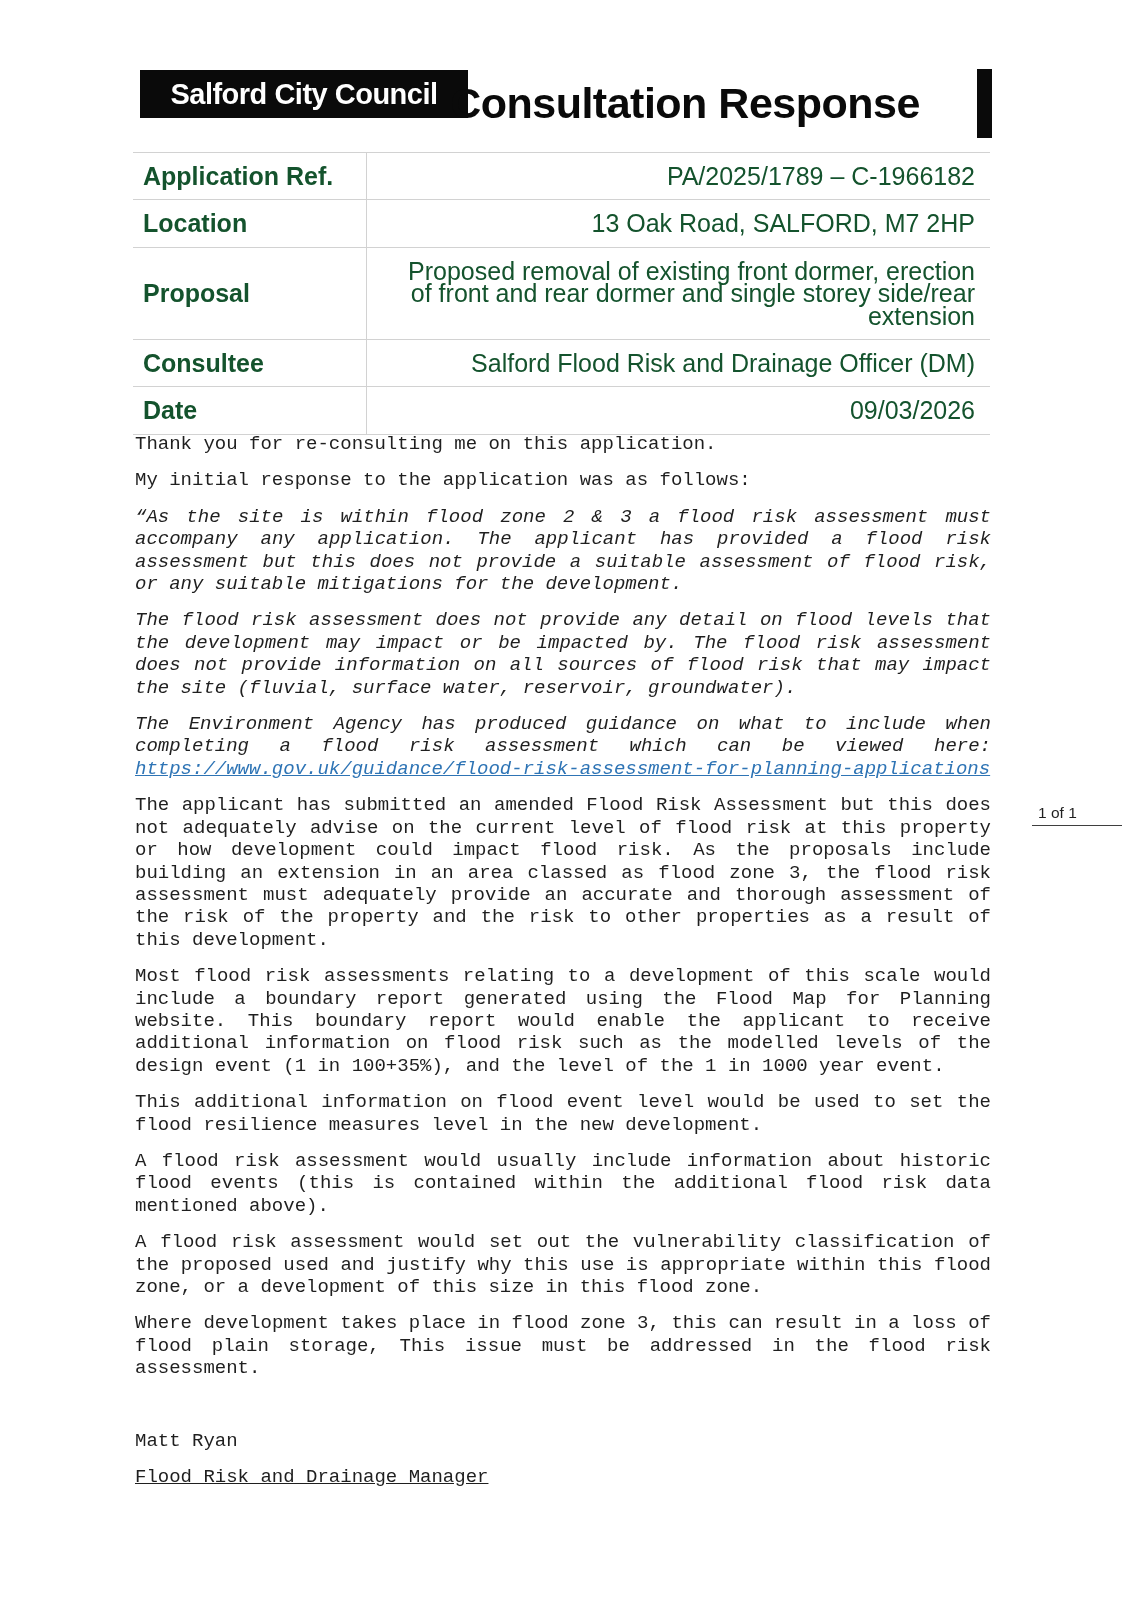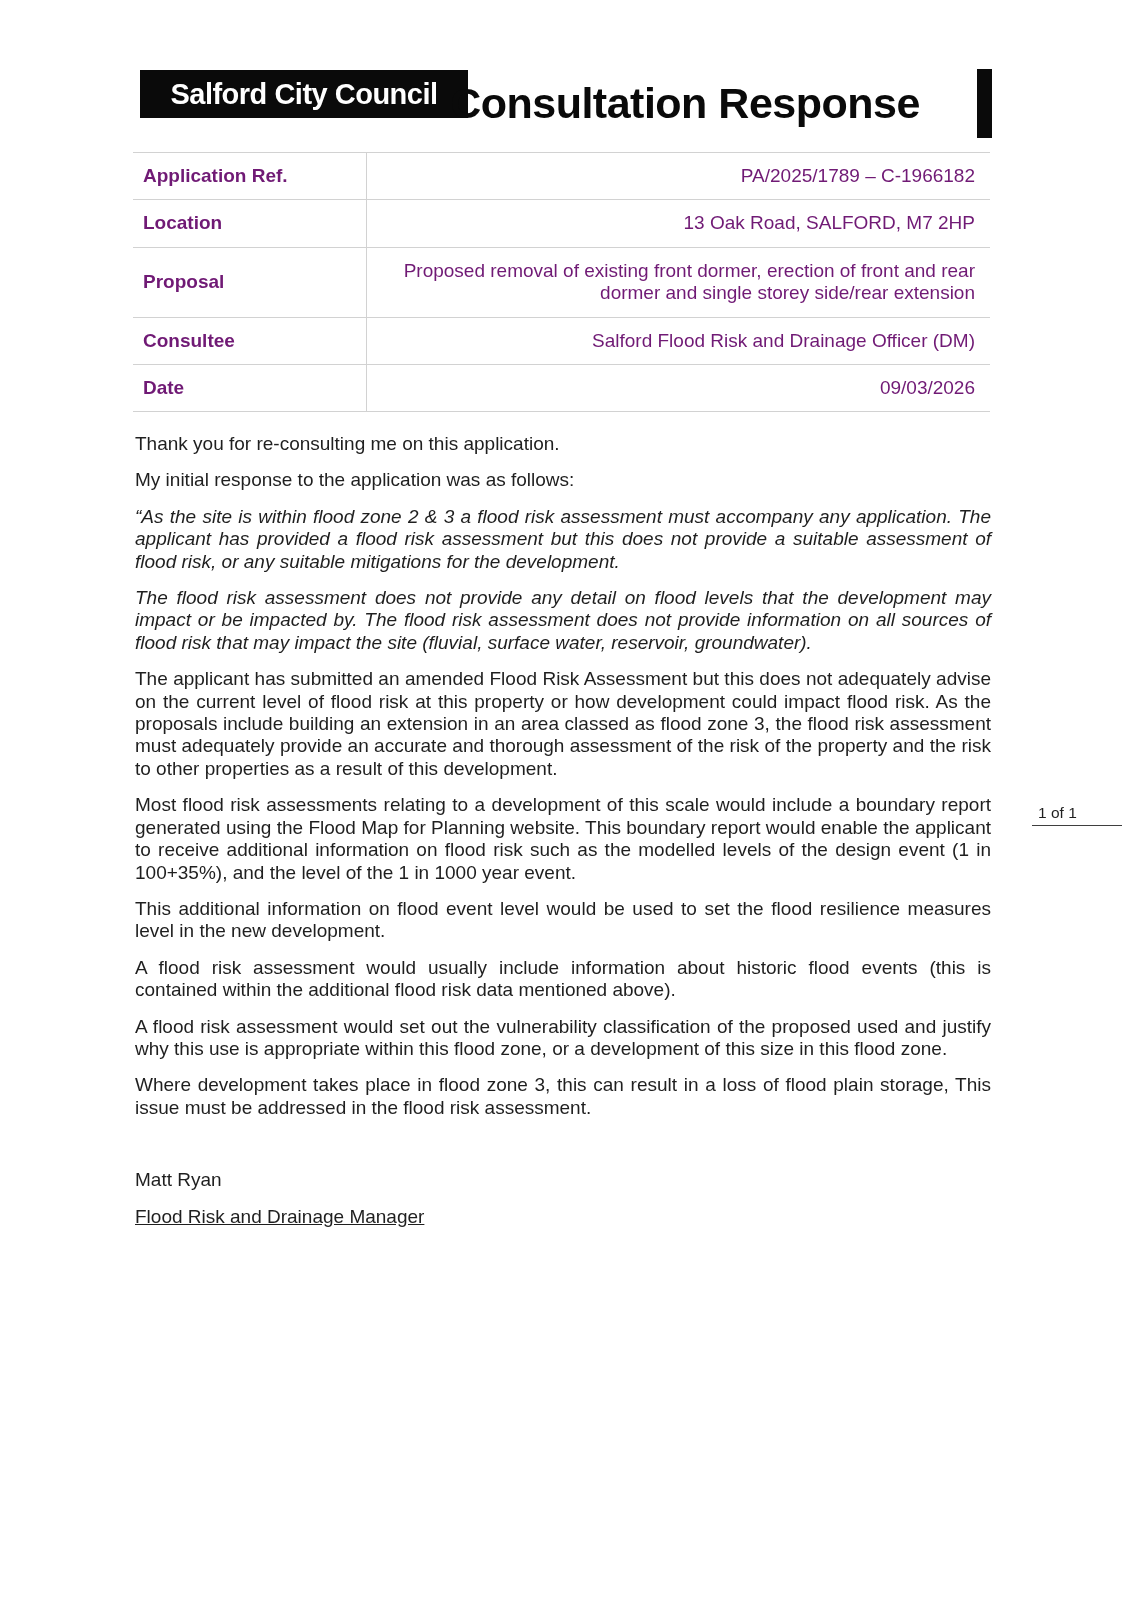--- a/index.html
+++ b/index.html
@@ -35,21 +35,21 @@
   }
   .header-bar {
     position:absolute; left:977px; top:69px;
     width:15px; height:69px; background:#0a0a0a;
   }
 
   
   .info-table {
     position:absolute; left:133px; top:152px;
     width:857px; border-collapse:collapse;
-    font-size:19px; color:#701a75;
+    font-size:25px; color:#14532d;
   }
   .info-table td {
     border-top:1px solid #d2d2d2;
     border-bottom:1px solid #d2d2d2;
     vertical-align:middle;
     padding:12px 10px;
     line-height:22.4px;
   }
   .info-table td.cell-label {
     font-weight:bold;
@@ -61,20 +61,21 @@
     padding-right:15px;
     text-align:right;
   }
 
   
   .body-copy {
     position:absolute; left:135px; top:433px;
     width:856px;
     font-size:19px; line-height:22.4px;
     text-align:justify;
+    font-family:Liberation Mono, monospace;
   }
   .body-copy p { margin:0 0 14px 0; }
   .body-copy p.italic { font-style:italic; }
   .body-copy a.link {
     color:#2e74b5;
     text-decoration:underline;
     overflow-wrap:break-word;
   }
 
   
@@ -128,20 +129,21 @@
   </table>
 
   <div class="page-marker">1 of 1</div>
 
   <div class="body-copy">
 
   <p>Thank you for re-consulting me on this application.</p>
       <p>My initial response to the application was as follows:</p>
       <p class="italic">“As the site is within flood zone 2 &amp; 3 a flood risk assessment must accompany any application. The applicant has provided a flood risk assessment but this does not provide a suitable assessment of flood risk, or any suitable mitigations for the development.</p>
       <p class="italic">The flood risk assessment does not provide any detail on flood levels that the development may impact or be impacted by. The flood risk assessment does not provide information on all sources of flood risk that may impact the site (fluvial, surface water, reservoir, groundwater).</p>
+      <p class="italic">The Environment Agency has produced guidance on what to include when completing a flood risk assessment which can be viewed here: <a class="link" href="#">https://www.gov.uk/guidance/flood-risk-assessment-for-planning-applications</a></p>
       <p>The applicant has submitted an amended Flood Risk Assessment but this does not adequately advise on the current level of flood risk at this property or how development could impact flood risk.  As the proposals include building an extension in an area classed as flood zone 3, the flood risk assessment must adequately provide an accurate and thorough assessment of the risk of the property and the risk to other properties as a result of this development.</p>
       <p>Most flood risk assessments relating to a development of this scale would include a boundary report generated using the Flood Map for Planning website. This boundary report would enable the applicant to receive additional information on flood risk such as the modelled levels of the design event (1 in 100+35%), and the level of the 1 in 1000 year event.</p>
       <p>This additional information on flood event level would be used to set the flood resilience measures level in the new development.</p>
       <p>A flood risk assessment would usually include information about historic flood events (this is contained within the additional flood risk data mentioned above).</p>
       <p>A flood risk assessment would set out the vulnerability classification of the proposed used and justify why this use is appropriate within this flood zone, or a development of this size in this flood zone.</p>
       <p>Where development takes place in flood zone 3, this can result in a loss of flood plain storage, This issue must be addressed in the flood risk assessment.</p>
       <p class="sig-name">Matt Ryan</p>
       <p><span class="sig-role">Flood Risk and Drainage Manager</span></p>
     </div>
 

